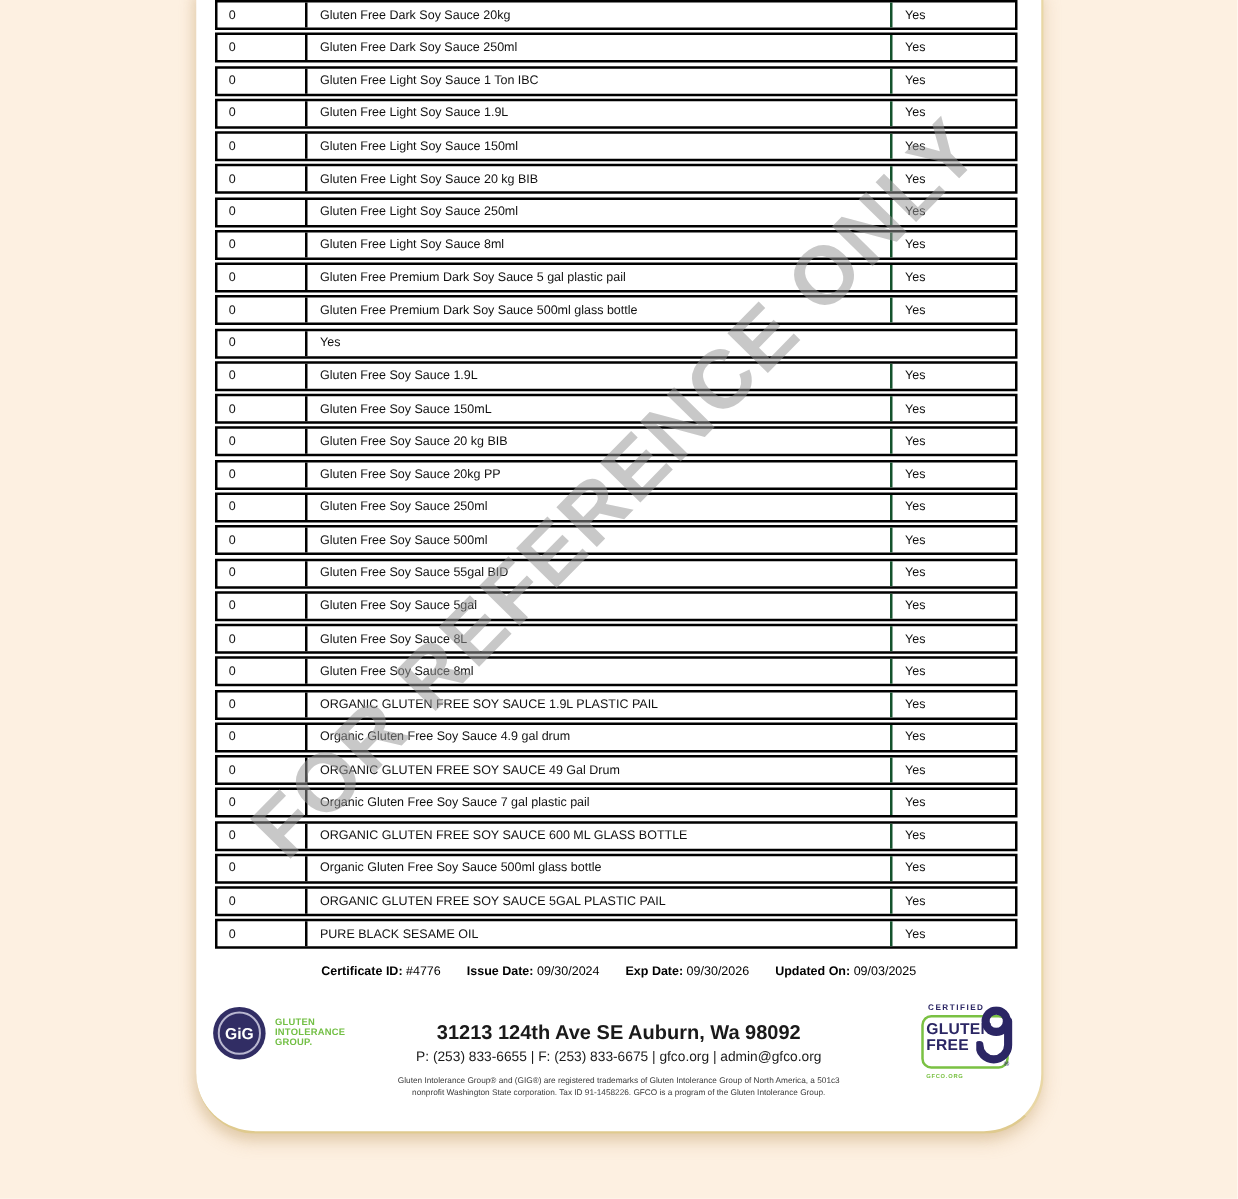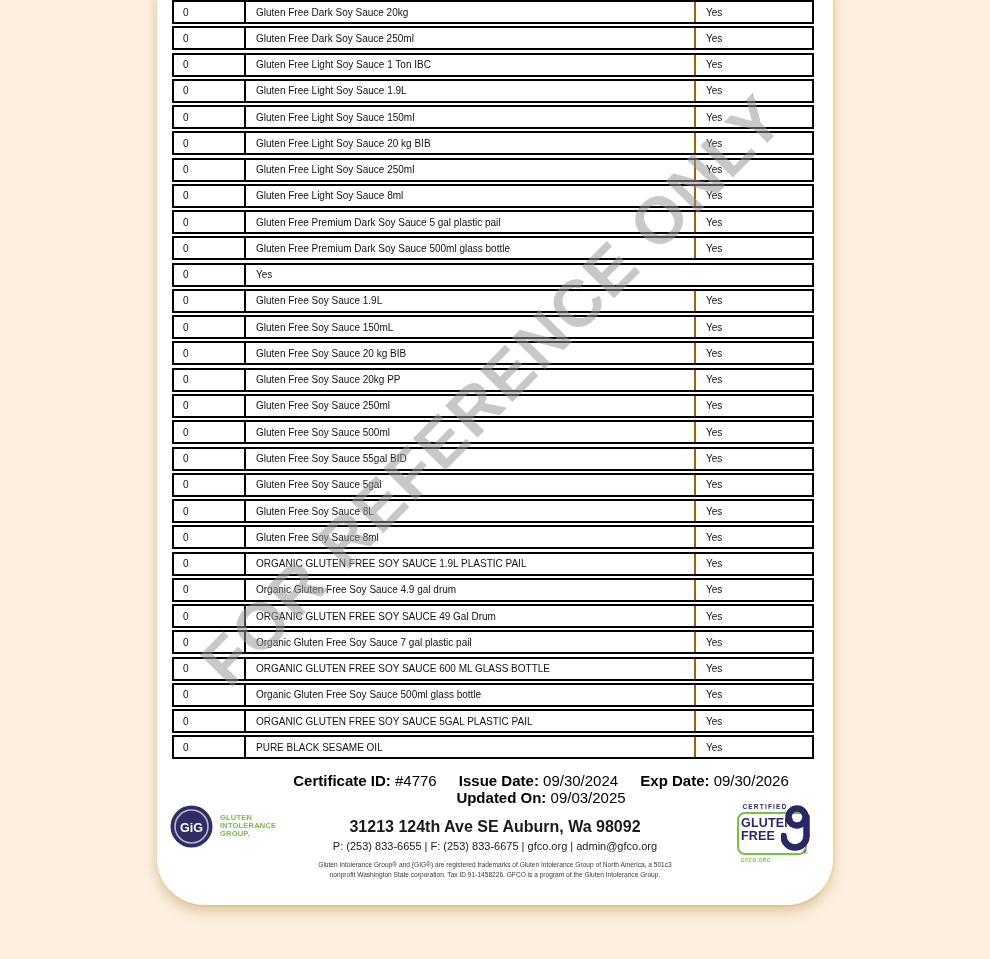--- a/index.html
+++ b/index.html
@@ -25,36 +25,36 @@
     position:absolute;left:15px;top:0;width:642px;
     display:flex;flex-direction:column;gap:2.28px;
     z-index:1;
   }
   .prow{
     display:flex;height:24px;box-sizing:border-box;
     border:2px solid #000;background:#fff;
   }
   .cell{display:flex;align-items:center;font-size:10px;color:#111;box-sizing:border-box;overflow:hidden;white-space:nowrap;}
   .c-count{width:72px;border-right:2px solid #000;padding-left:9px;}
-  .c-name{flex:1;border-right:2px solid #a16207;padding-left:10px;}
-  .c-cert{width:116px;padding-left:10px;}
+  .c-name{flex:1;border-right:2px solid #14532d;padding-left:10px;}
+  .c-cert{width:98px;padding-left:10px;}
 
   
   .watermark{
     position:absolute;left:335px;top:390px;
     transform:translate(-50%,-50%) rotate(-45.5deg);
     font-size:66px;font-weight:bold;letter-spacing:2px;
     color:rgba(150,150,150,0.52);
     white-space:nowrap;z-index:5;pointer-events:none;
   }
 
   
   .cert-line{
     position:absolute;left:0;top:772px;width:100%;
-    text-align:center;font-size:15px;color:#000;z-index:2;padding-left:46px;
+    text-align:center;font-size:10px;color:#000;z-index:2;
   }
   .cert-line .pair{display:inline-block;margin:0 9px;white-space:nowrap;}
   .cert-line .lab{font-weight:bold;}
 
   
   .footer{position:absolute;left:0;top:798px;width:100%;height:90px;z-index:2;}
 
   .gig{position:absolute;left:13px;top:7px;display:flex;align-items:flex-start;}
   .gig-name{margin-left:7px;margin-top:9px;color:#72bf44;font-weight:bold;font-size:7.5px;line-height:8px;letter-spacing:0.2px;}
 

